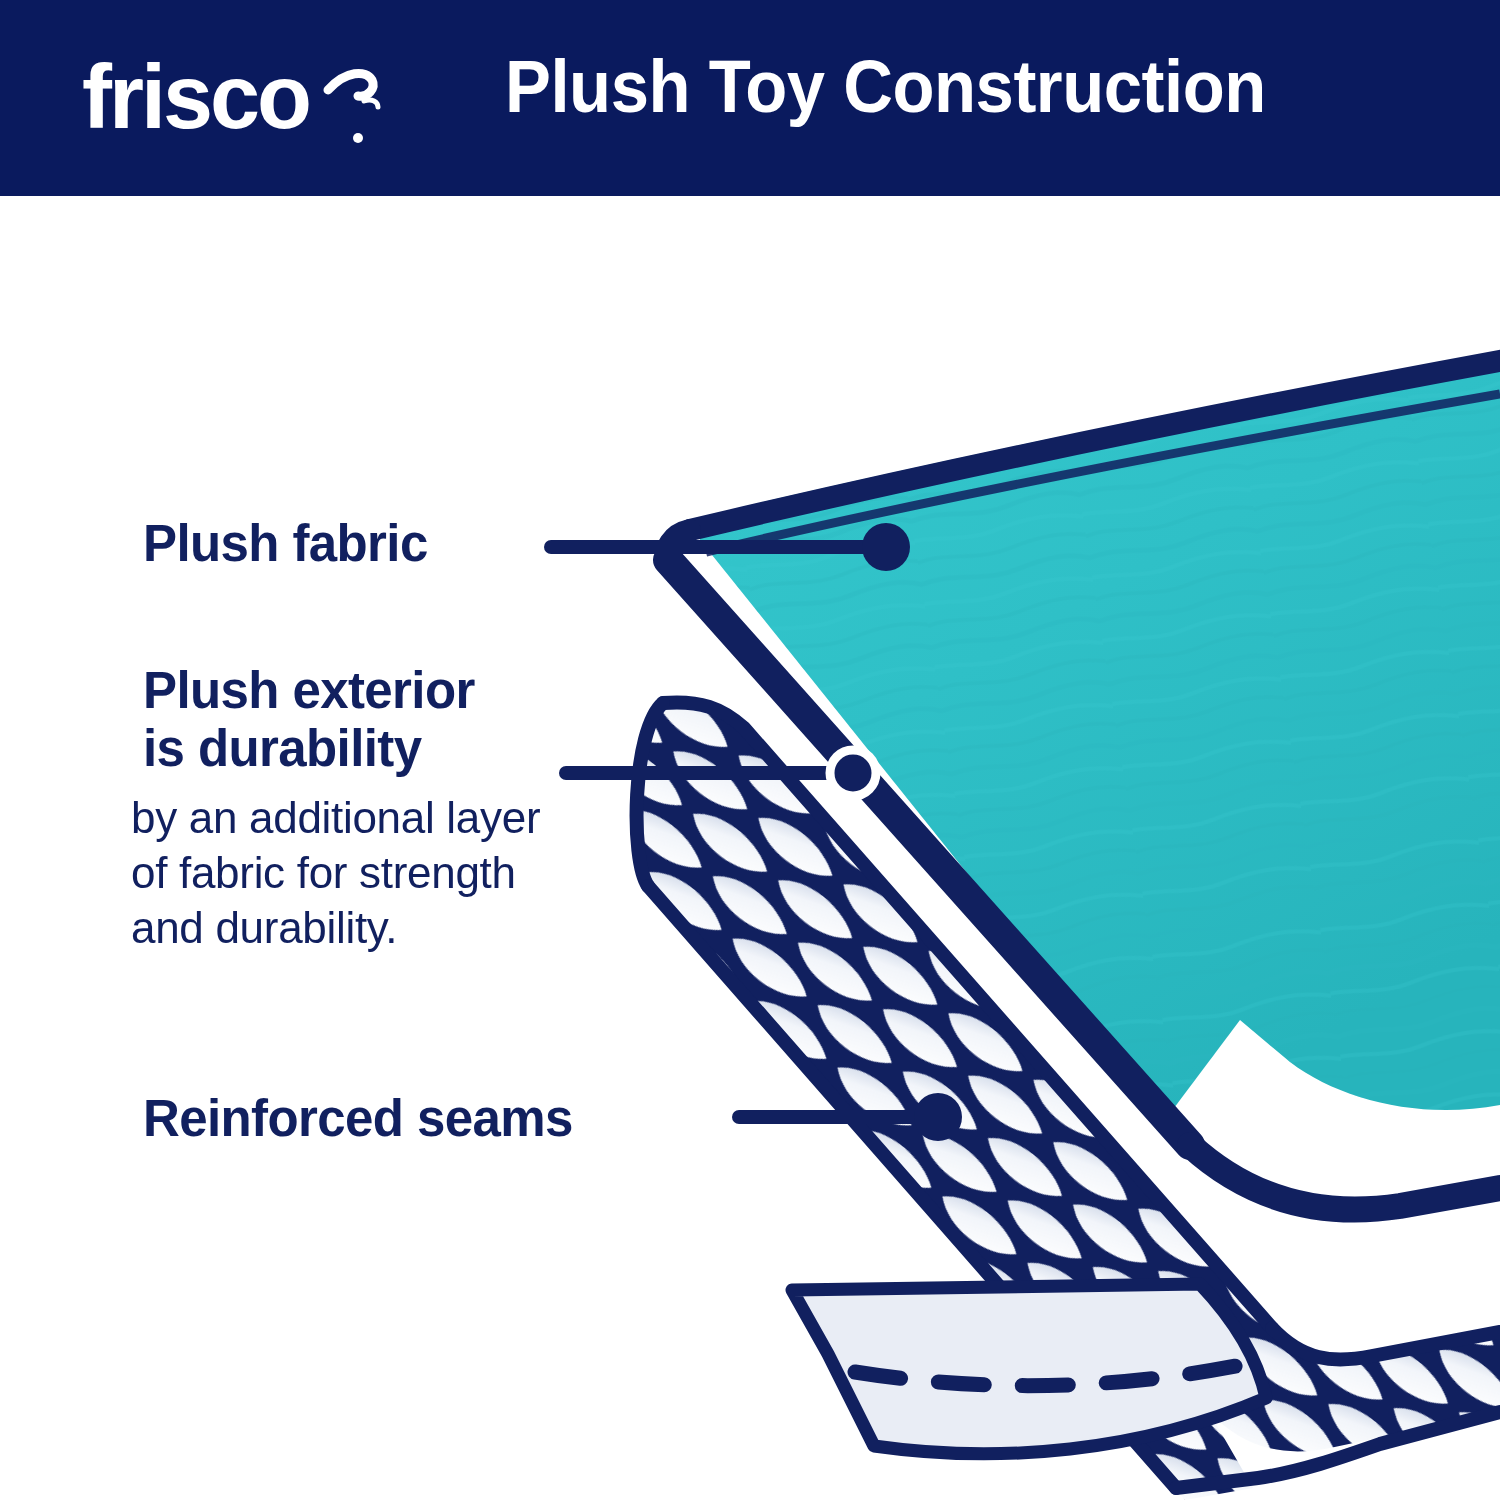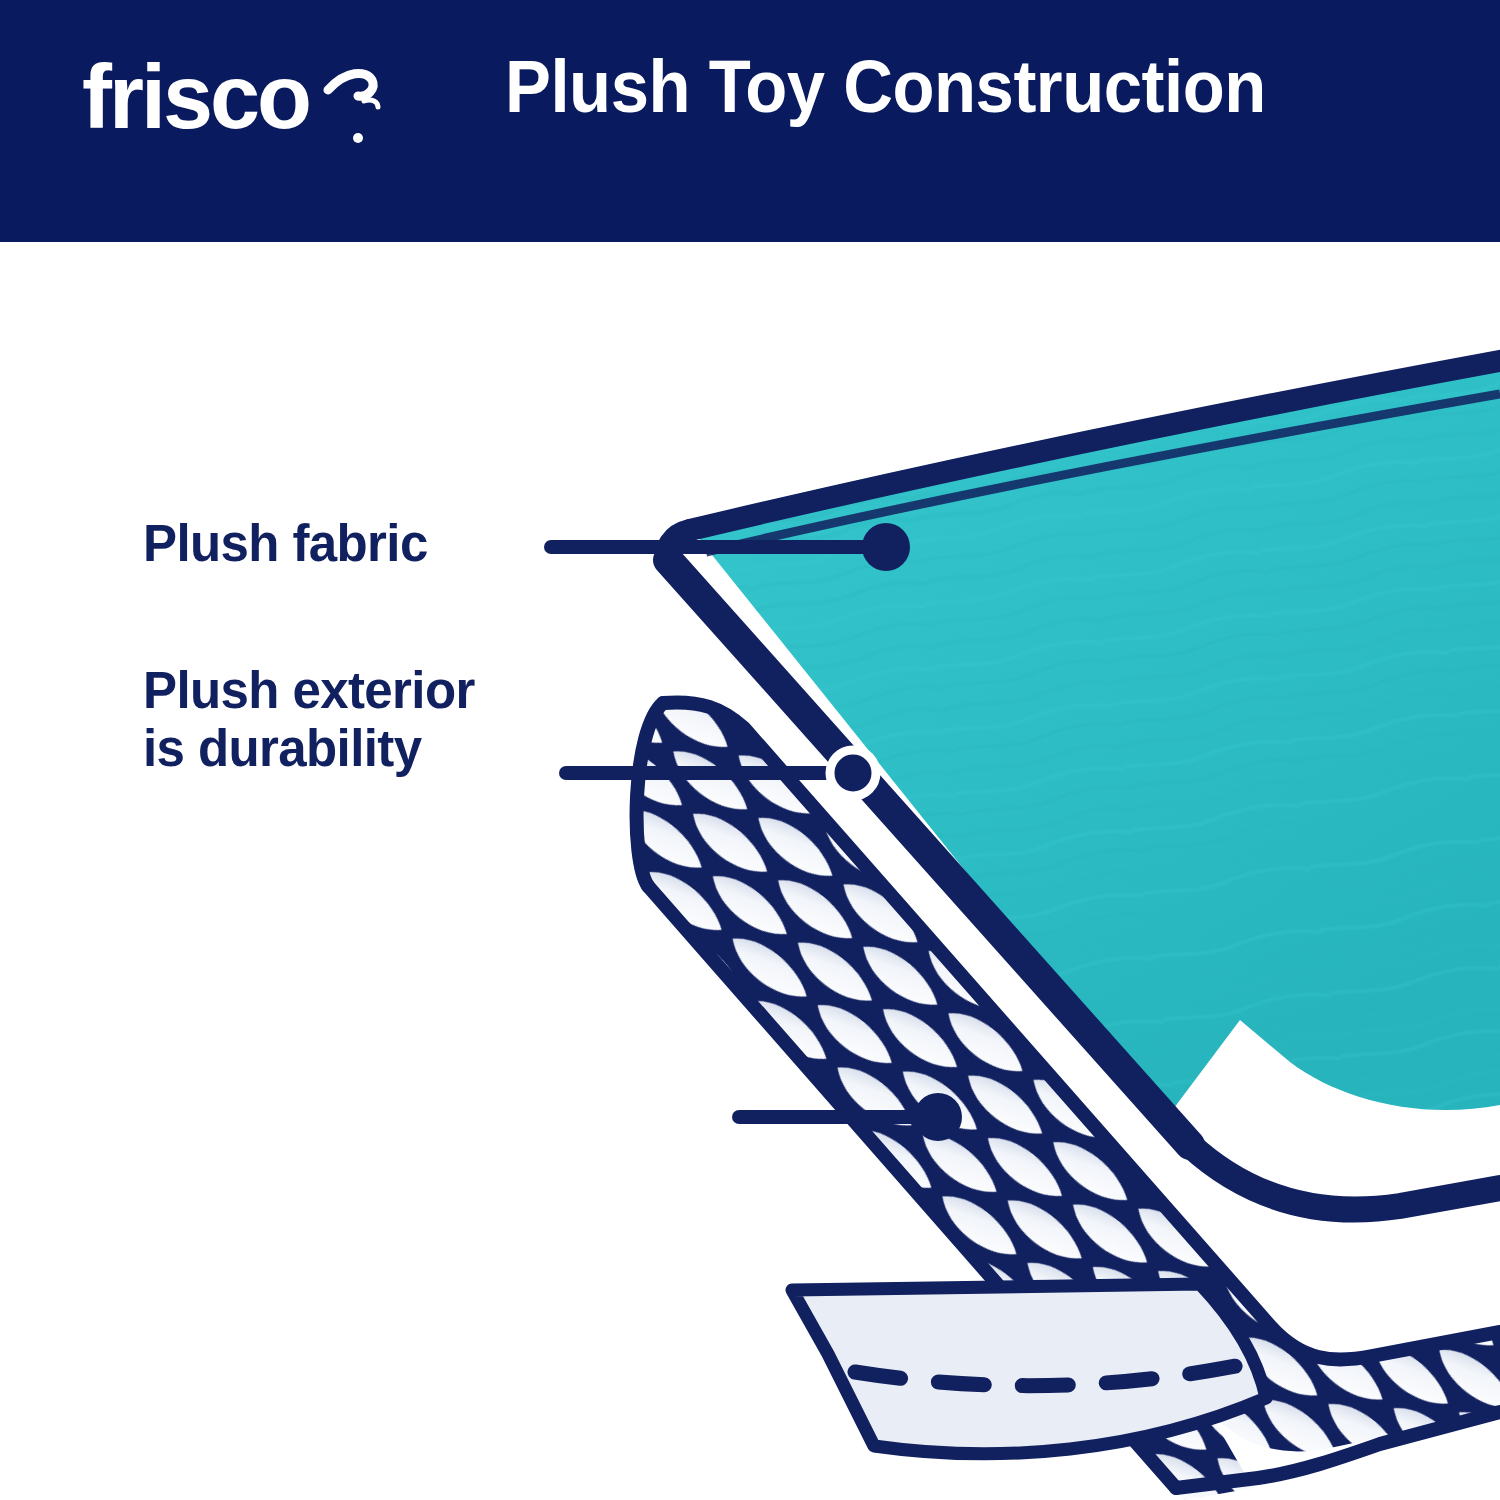--- a/index.html
+++ b/index.html
@@ -20,21 +20,21 @@
     height: 1500px;
     background: #ffffff;
     overflow: hidden;
   }
 
   
   #header-bar {
     position: absolute;
     left: 0; top: 0;
     width: 1500px;
-    height: 242px;
+    height: 196px;
     background: #0A1A5E;
     display: flex;
     align-items: center;
     box-sizing: border-box;
   }
   #brand-logo {
     position: absolute;
     left: 82px;
     top: 52px;
     width: 300px;
@@ -243,18 +243,22 @@
     </g>
   </svg>
 
   <div class="callout" id="callout-plush-fabric">
     <p class="callout-heading">Plush fabric</p>
   </div>
 
   <div class="callout" id="callout-plush-exterior">
     <p class="callout-heading">Plush exterior
 is durability</p>
+    <p class="callout-body">by an additional layer
+of fabric for strength
+and durability.</p>
   </div>
 
   <div class="callout" id="callout-reinforced-seams">
+    <p class="callout-heading">Reinforced seams</p>
   </div>
 
 </div>
 
 </body></html>

